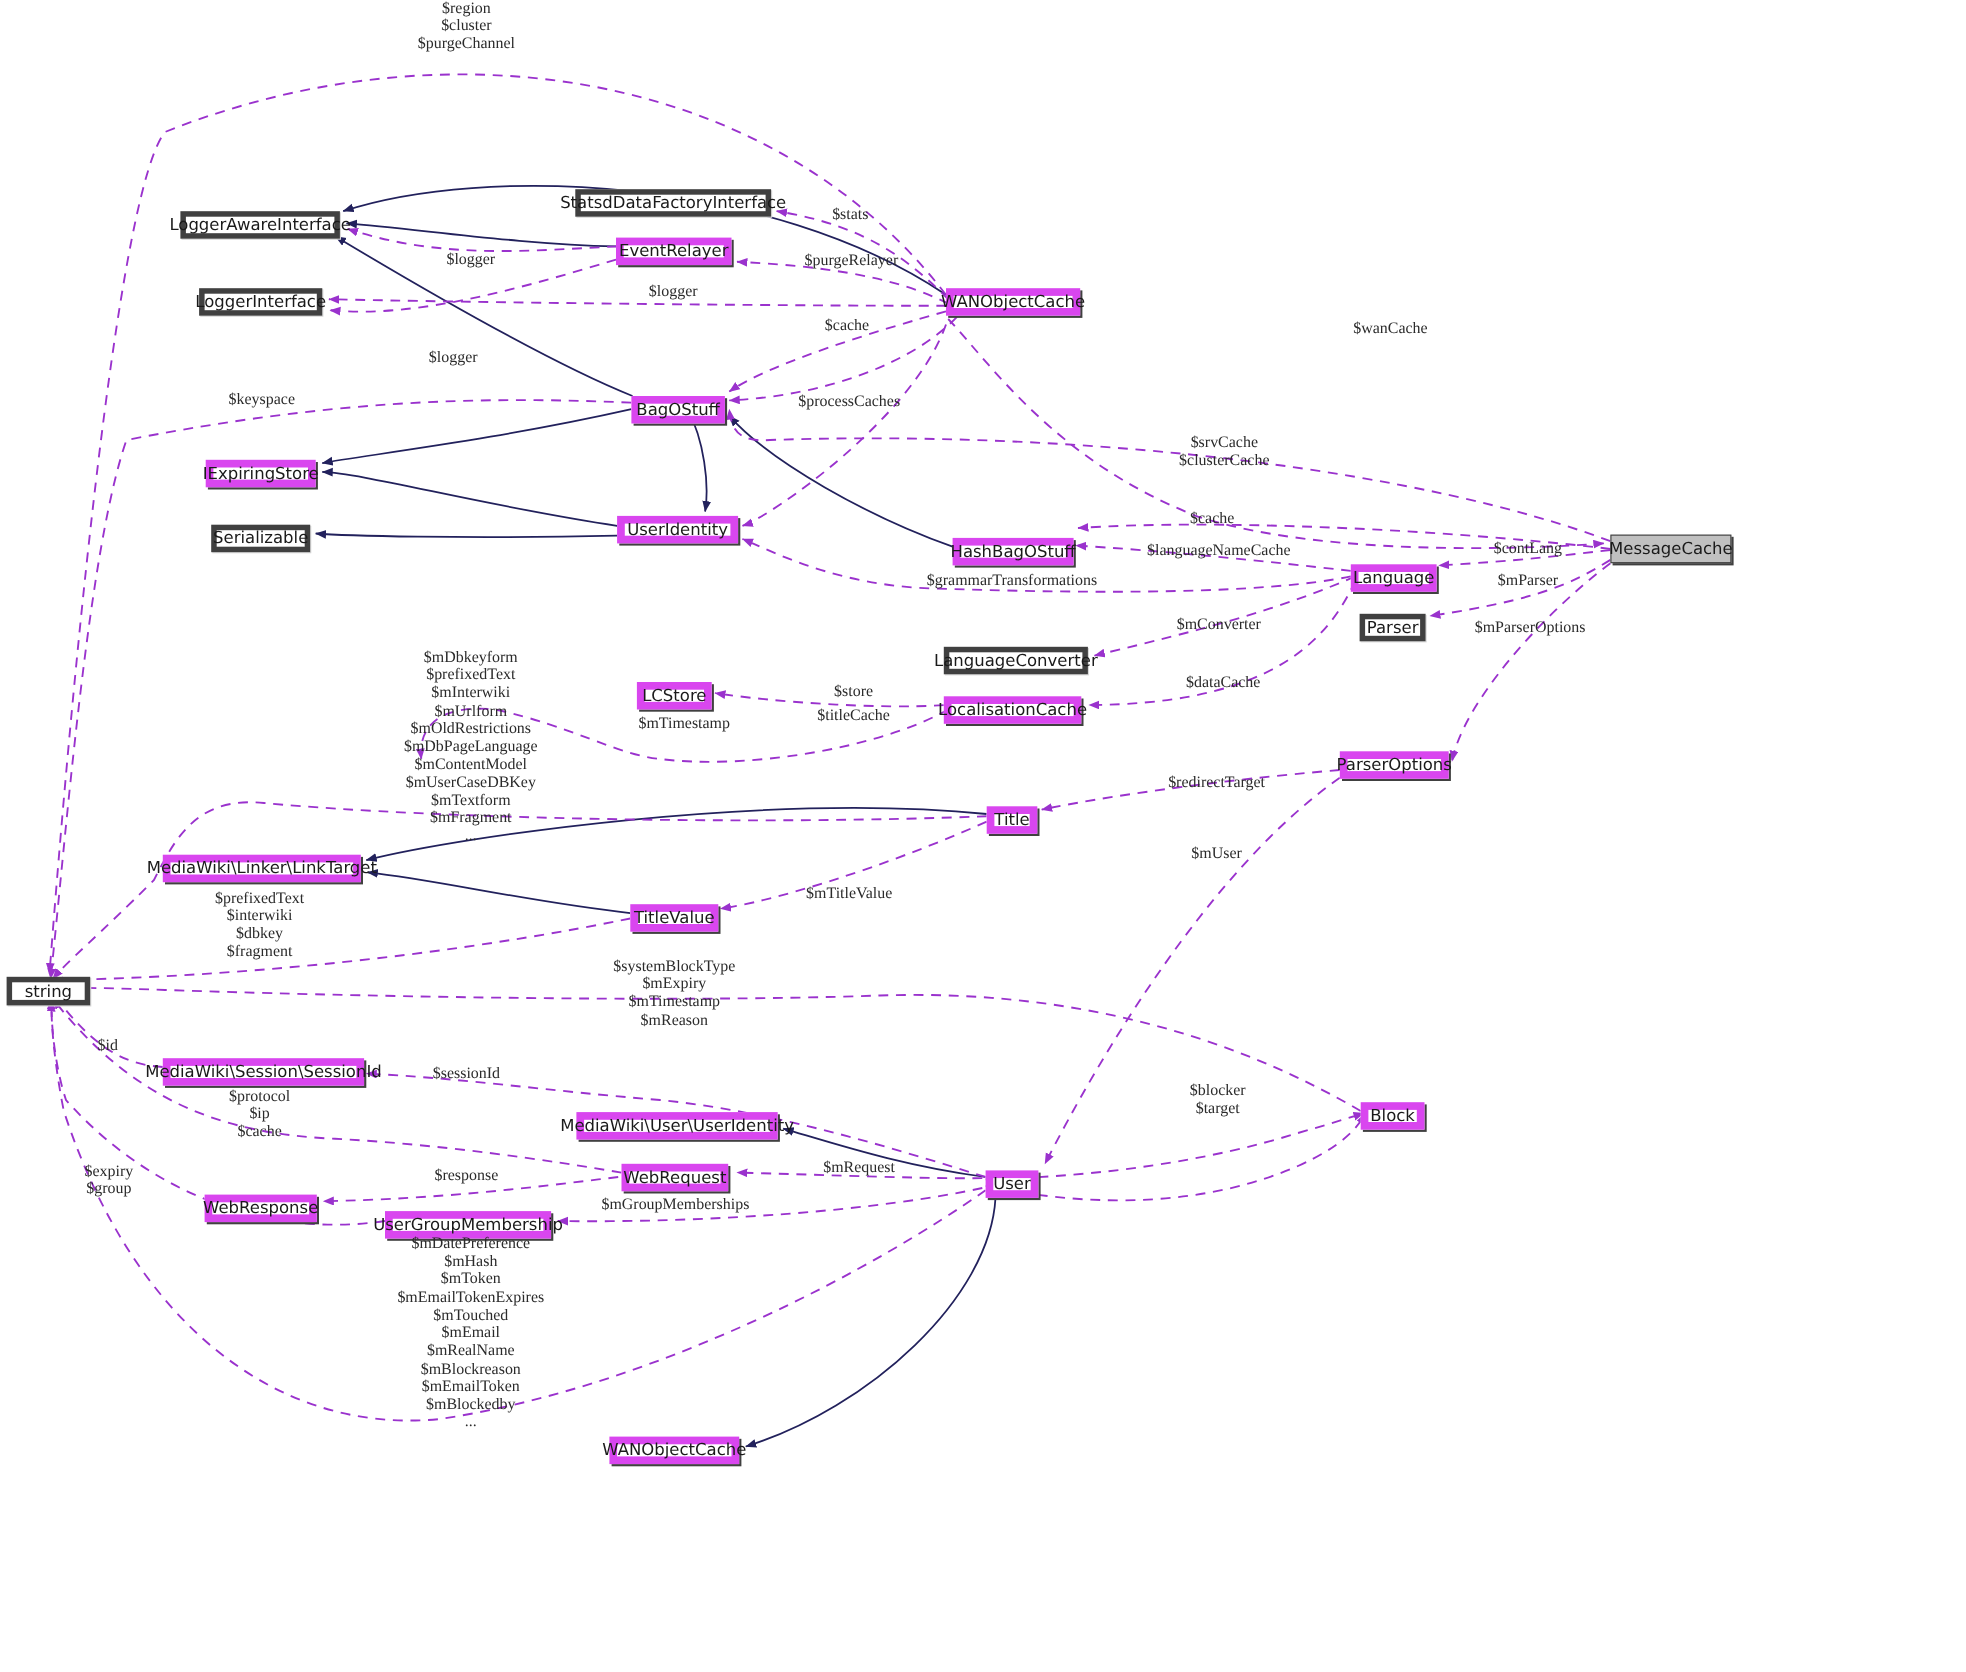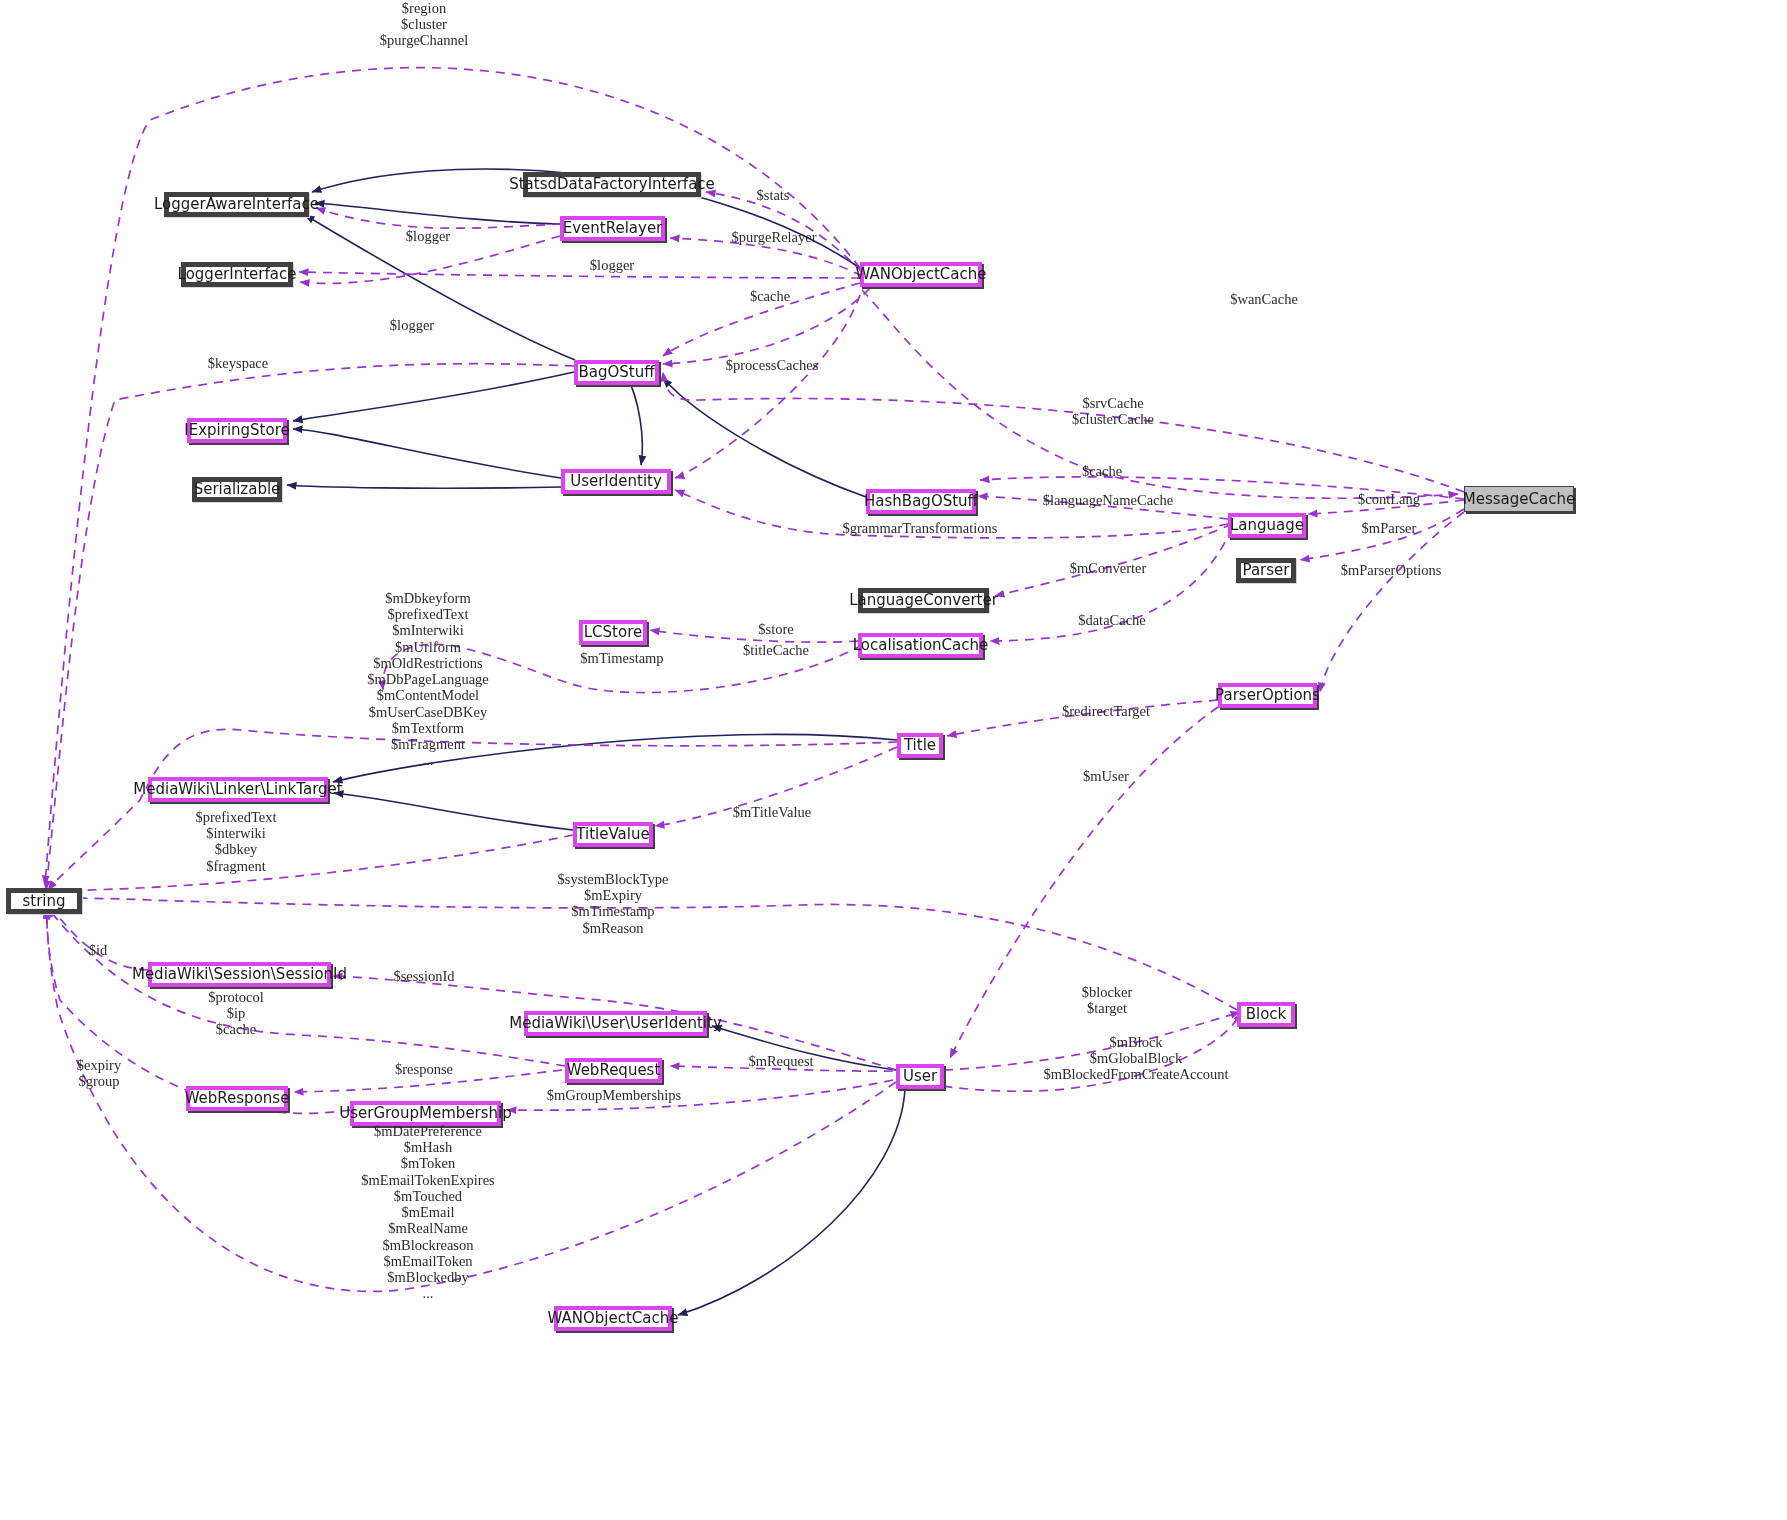--- a/index.html
+++ b/index.html
@@ -29,21 +29,21 @@
     align-items: center;
     justify-content: center;
     background: #ffffff;
     font-size: 15px;
     color: #1a1a1a;
     white-space: nowrap;
     line-height: 1;
     padding: 0 8px;
   }
   .node.solid {
-    border: 4px solid #d946ef;
+    border: 7px solid #d946ef;
     box-shadow: 2px 2px 0 0 #404040;
   }
   .node.faint {
     border: 5px solid #404040;
     box-shadow: 1px 1px 0 0 #d8d8d8;
   }
   .node.current {
     background: #c0c0c0;
     border: 1px solid #404040;
     box-shadow: 2px 2px 0 0 #404040;
@@ -270,23 +270,20 @@
 $mExpiry
 $mTimestamp
 $mReason</div>
   <div class="edge-label" style="left:98px;top:951px">$id</div>
   <div class="edge-label" style="left:424px;top:977px">$sessionId</div>
   <div class="edge-label multi" style="left:236px;top:1013px">$protocol
 $ip
 $cache</div>
   <div class="edge-label multi" style="left:1107px;top:1000px">$blocker
 $target</div>
-  <div class="edge-label multi" style="left:1136px;top:1058px">$mBlock
-$mGlobalBlock
-$mBlockedFromCreateAccount</div>
   <div class="edge-label" style="left:781px;top:1062px">$mRequest</div>
   <div class="edge-label" style="left:424px;top:1070px">$response</div>
   <div class="edge-label multi" style="left:99px;top:1073px">$expiry
 $group</div>
   <div class="edge-label" style="left:614px;top:1096px">$mGroupMemberships</div>
   <div class="edge-label multi" style="left:428px;top:1212px">$mDatePreference
 $mHash
 $mToken
 $mEmailTokenExpires
 $mTouched

